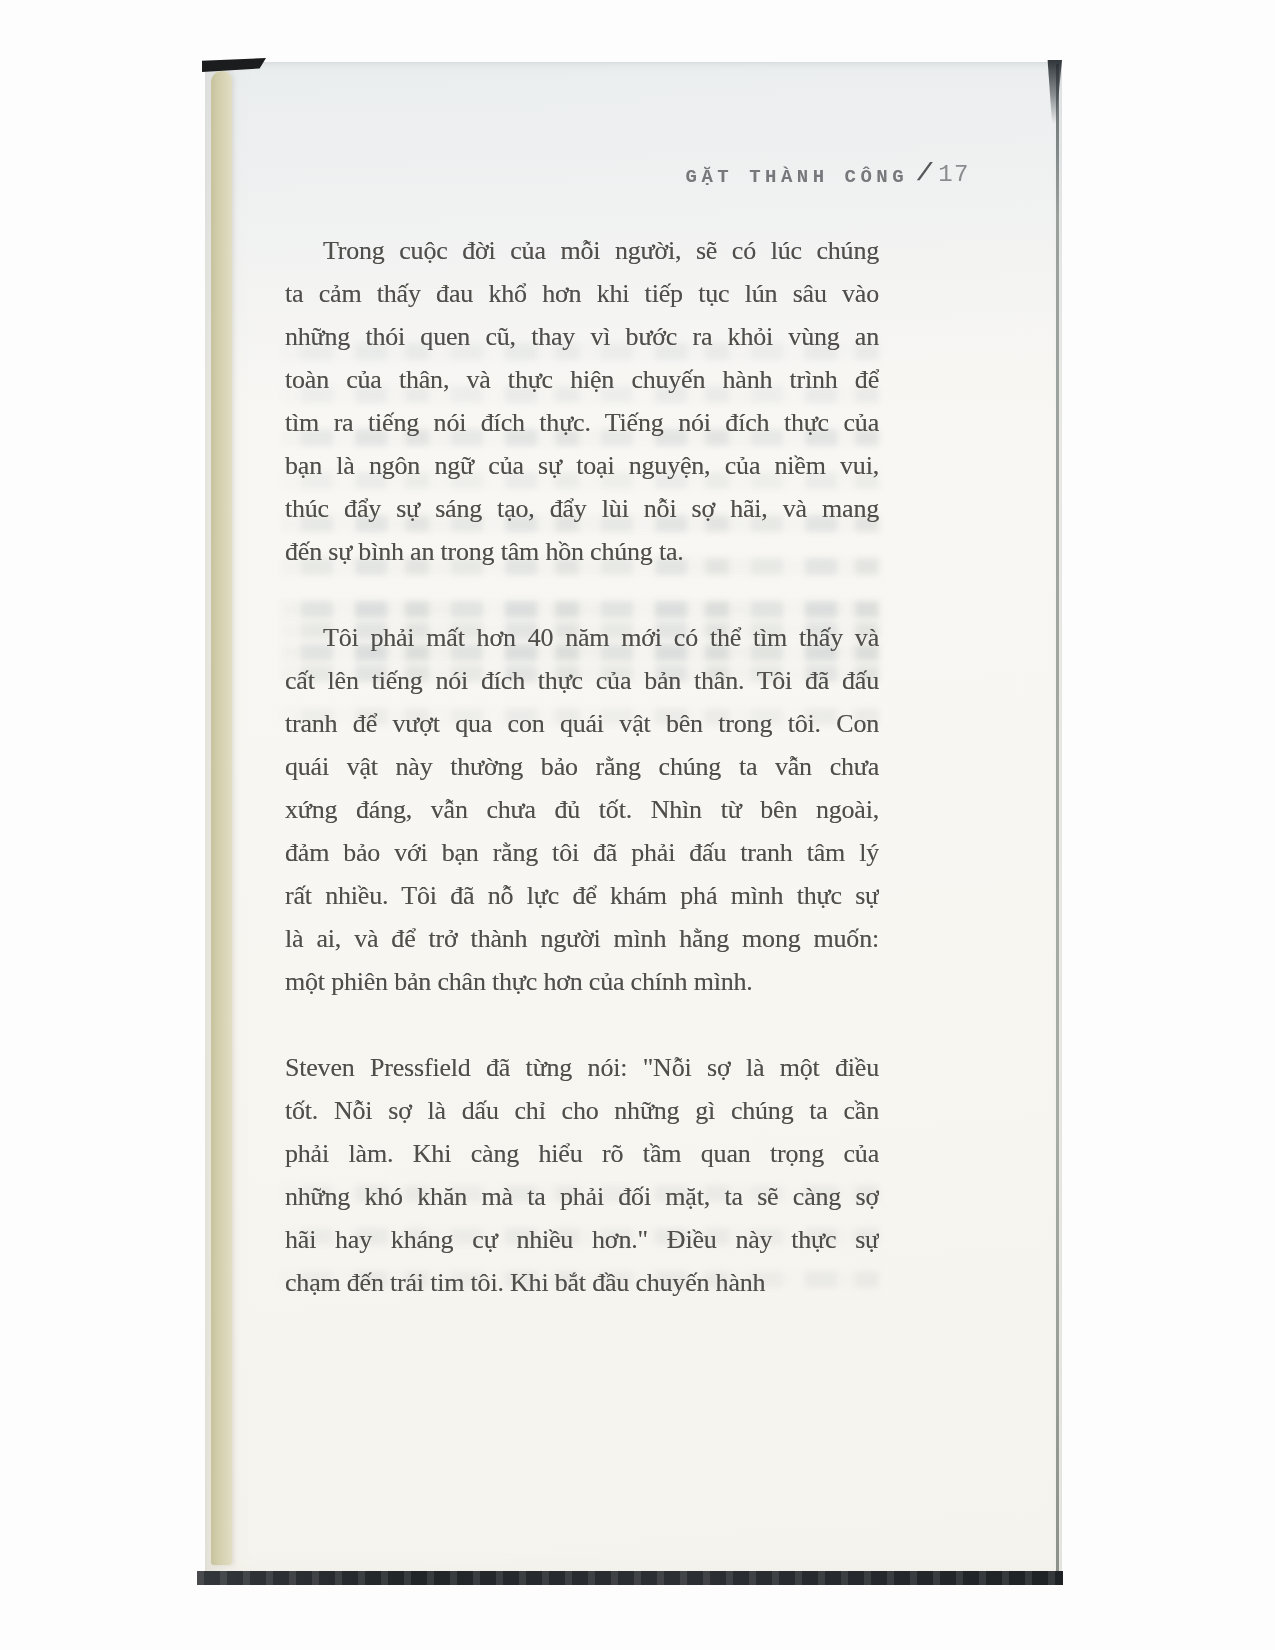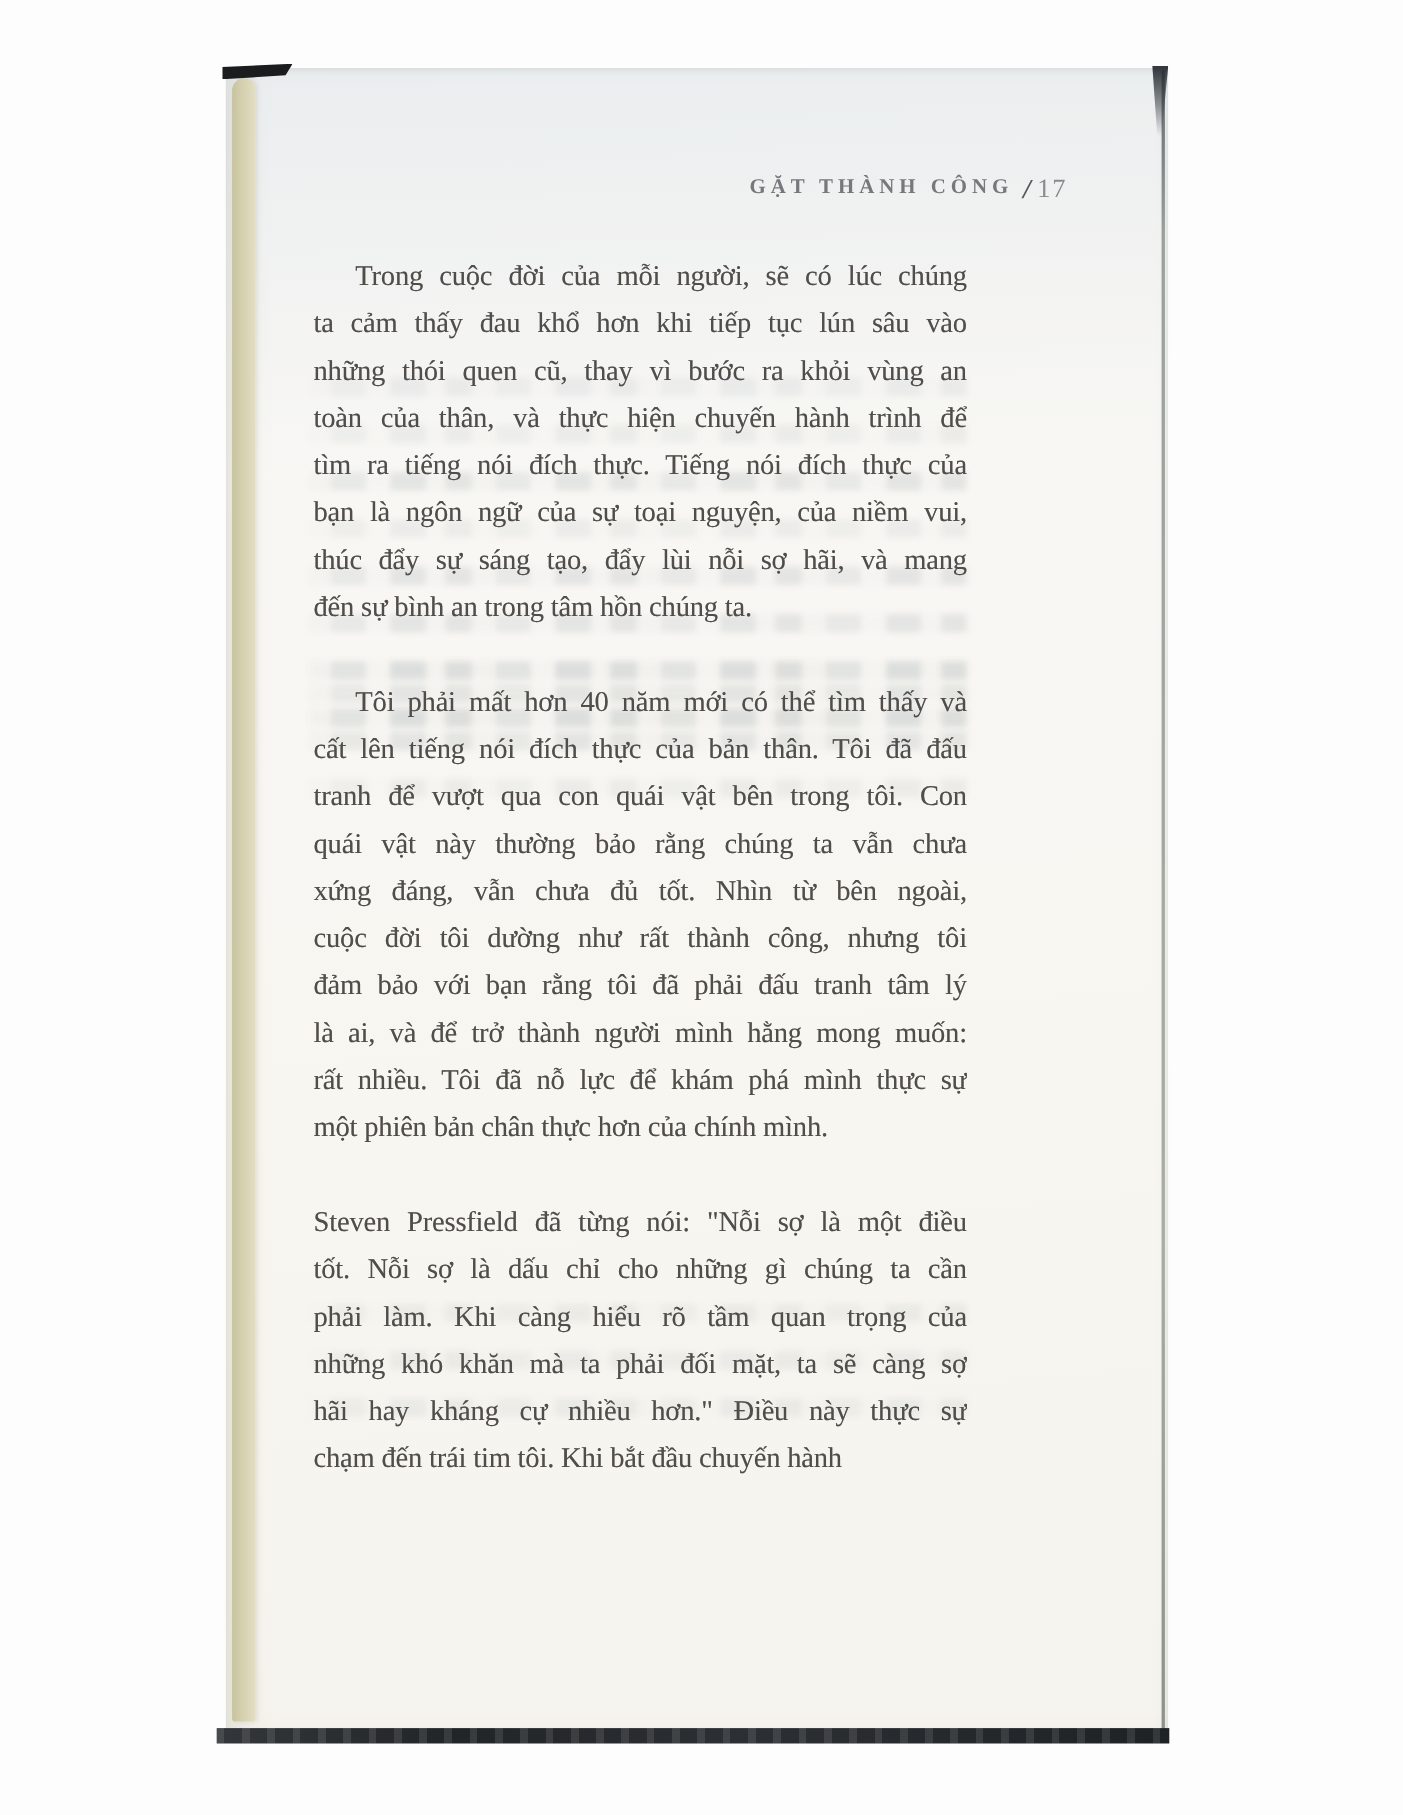--- a/index.html
+++ b/index.html
@@ -50,22 +50,22 @@
   
   .bottom-band{
     position:absolute;left:197px;top:1571px;width:866px;height:14px;
     background:
       repeating-linear-gradient(90deg,rgba(255,255,255,.10) 0 7px,rgba(255,255,255,0) 7px 23px),
       linear-gradient(90deg,#33363a 0%,#222528 25%,#2c2f33 55%,#1e2225 100%);
   }
   
   .running-header{
     position:absolute;top:97px;right:92px;
-    display:flex;align-items:flex-start;
-    font-family:Liberation Serif, serif;
+    display:flex;align-items:flex-end;
+    font-family:Liberation Mono, monospace;
   }
   .running-title{font-weight:700;font-size:19px;letter-spacing:4.5px;color:#76787b;}
   .header-sep{display:inline-block;font-weight:700;font-size:25px;color:#55585b;margin:0 6px 0 9px;transform:skewX(-10deg);}
   .page-number{font-size:24px;color:#8a8c8f;letter-spacing:1.5px;font-weight:400;}
   
   .text-block{
     position:absolute;left:80px;top:152px;width:594px;
     font-size:26px;line-height:43px;letter-spacing:-0.2px;
     color:#504e4b;
     text-shadow:0 0 .5px rgba(80,77,74,.45);
@@ -139,24 +139,23 @@
           <div class="line">bạn là ngôn ngữ của sự toại nguyện, của niềm vui,</div>
           <div class="line">thúc đẩy sự sáng tạo, đẩy lùi nỗi sợ hãi, và mang</div>
           <div class="line last">đến sự bình an trong tâm hồn chúng ta.</div>
         </div>
         <div class="para">
           <div class="line first">Tôi phải mất hơn 40 năm mới có thể tìm thấy và</div>
           <div class="line">cất lên tiếng nói đích thực của bản thân. Tôi đã đấu</div>
           <div class="line">tranh để vượt qua con quái vật bên trong tôi. Con</div>
           <div class="line">quái vật này thường bảo rằng chúng ta vẫn chưa</div>
           <div class="line">xứng đáng, vẫn chưa đủ tốt. Nhìn từ bên ngoài,</div>
-          <div class="line">cuộc đời tôi dường như rất thành công, nhưng tôi</div>
           <div class="line">đảm bảo với bạn rằng tôi đã phải đấu tranh tâm lý</div>
+          <div class="line">rất nhiều. Tôi đã nỗ lực để khám phá mình thực sự</div>
           <div class="line">là ai, và để trở thành người mình hằng mong muốn:</div>
-          <div class="line">rất nhiều. Tôi đã nỗ lực để khám phá mình thực sự</div>
           <div class="line last">một phiên bản chân thực hơn của chính mình.</div>
         </div>
         <div class="para">
           <div class="line">Steven Pressfield đã từng nói: "Nỗi sợ là một điều</div>
           <div class="line">tốt. Nỗi sợ là dấu chỉ cho những gì chúng ta cần</div>
           <div class="line">phải làm. Khi càng hiểu rõ tầm quan trọng của</div>
           <div class="line">những khó khăn mà ta phải đối mặt, ta sẽ càng sợ</div>
           <div class="line">hãi hay kháng cự nhiều hơn." Điều này thực sự</div>
           <div class="line last">chạm đến trái tim tôi. Khi bắt đầu chuyến hành</div>
         </div>

